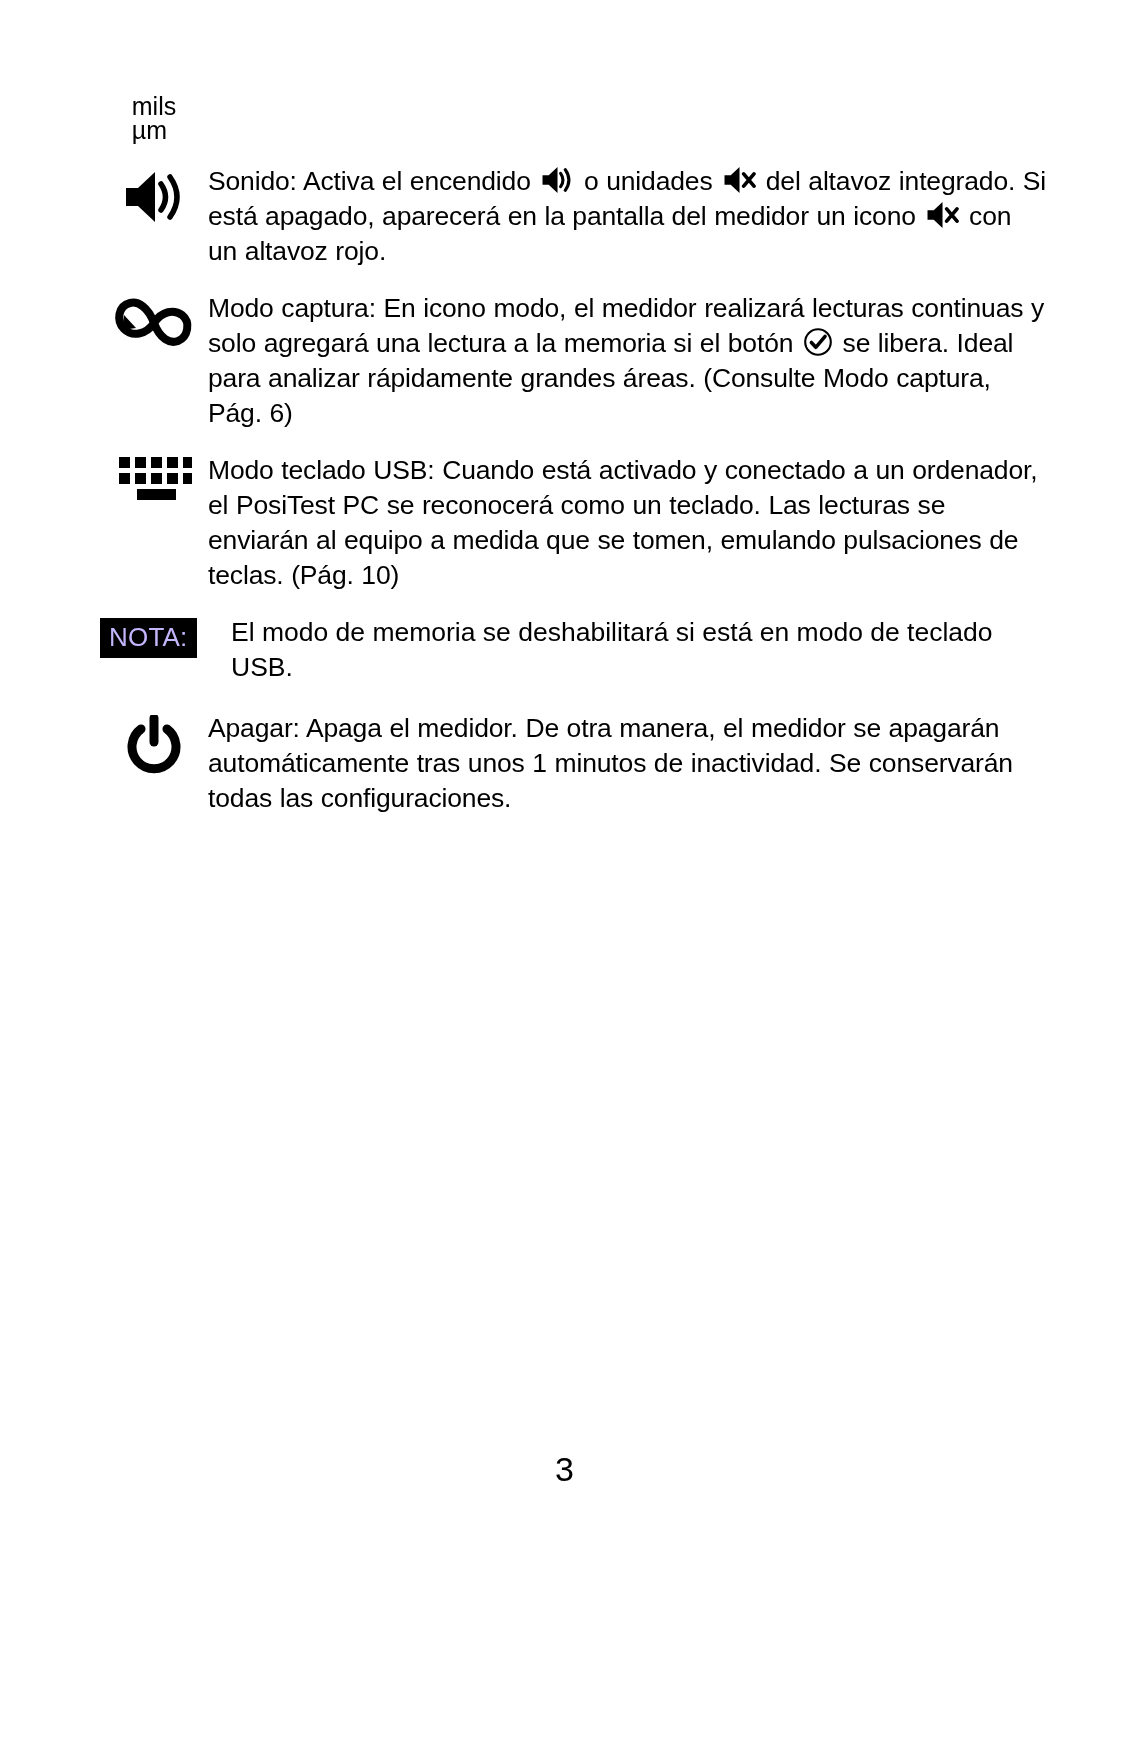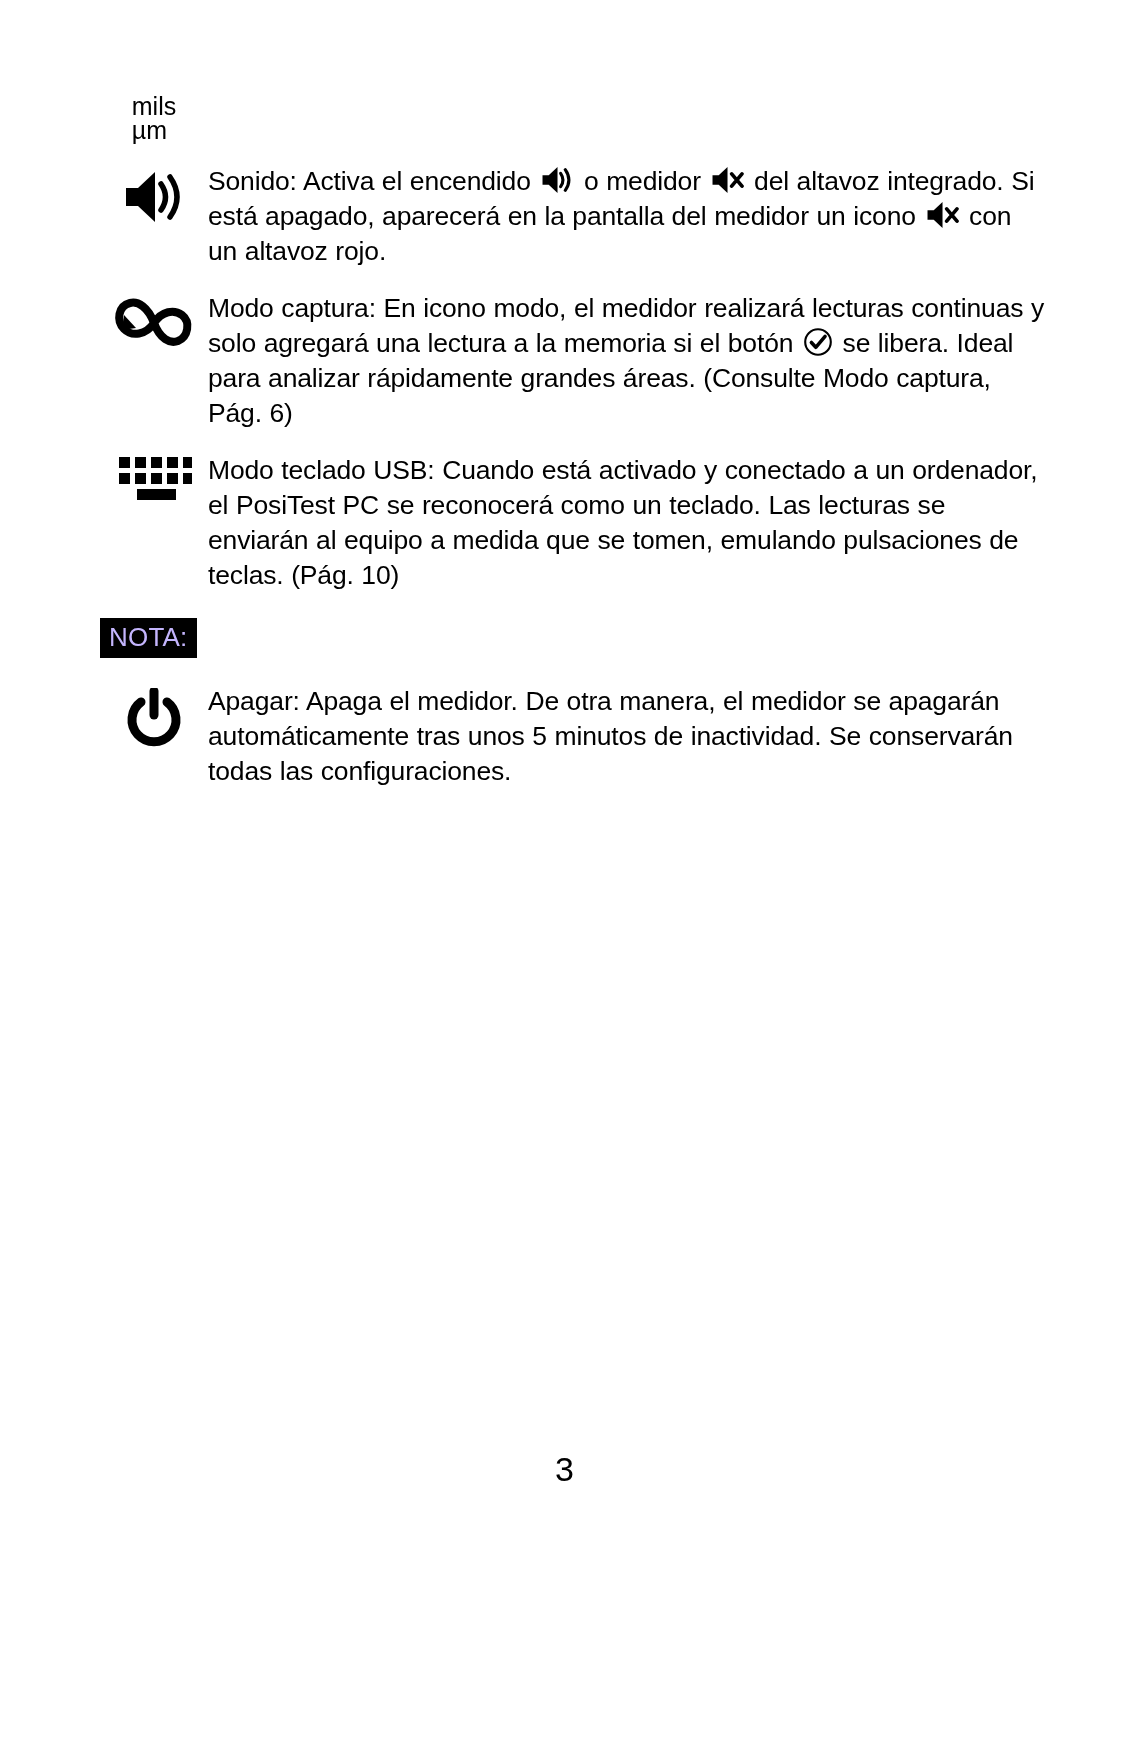--- a/index.html
+++ b/index.html
@@ -128,21 +128,21 @@
           <path d="M39 16 q9 13 0 26" stroke="#000" stroke-width="5.5" fill="none" stroke-linecap="round"></path>
           <path d="M48 9 q14 20 0 40" stroke="#000" stroke-width="5.5" fill="none" stroke-linecap="round"></path>
         </svg>
       </span>
     </div>
     <div class="text-col">
       <span>Sonido: Activa el encendido </span><span class="inline-ic"><svg width="34" height="30" viewBox="0 0 64 58">
             <path d="M4 20 h12 L33 4 v50 L16 38 H4 Z" fill="#000"></path>
             <path d="M39 16 q9 13 0 26" stroke="#000" stroke-width="6" fill="none" stroke-linecap="round"></path>
             <path d="M48 9 q14 20 0 40" stroke="#000" stroke-width="6" fill="none" stroke-linecap="round"></path>
-          </svg></span><span> o medidor </span><span class="inline-ic"><svg width="34" height="30" viewBox="0 0 64 58">
+          </svg></span><span> o unidades </span><span class="inline-ic"><svg width="34" height="30" viewBox="0 0 64 58">
             <path d="M4 20 h12 L33 4 v50 L16 38 H4 Z" fill="#000"></path>
             <path d="M41 17 L61 41 M61 17 L41 41" stroke="#000" stroke-width="7" stroke-linecap="round"></path>
           </svg></span><span> del altavoz integrado. Si está apagado, aparecerá en la pantalla del medidor un icono </span><span class="inline-ic"><svg width="34" height="30" viewBox="0 0 64 58">
             <path d="M4 20 h12 L33 4 v50 L16 38 H4 Z" fill="#000"></path>
             <path d="M41 17 L61 41 M61 17 L41 41" stroke="#000" stroke-width="7" stroke-linecap="round"></path>
           </svg></span><span> con un altavoz rojo.</span>
     </div>
   </div>
 
   <div class="entry">
@@ -186,31 +186,32 @@
         </svg>
       </span>
     </div>
     <div class="text-col">Modo teclado USB: Cuando está activado y conectado a un ordenador, el PosiTest PC se reconocerá como un teclado. Las lecturas se enviarán al equipo a medida que se tomen, emulando pulsaciones de teclas. (Pág. 10)</div>
   </div>
 
   <div class="note-row">
     <div class="note-badge-wrap">
       <span class="note-badge">NOTA:</span>
     </div>
+    <div class="note-text">El modo de memoria se deshabilitará si está en modo de teclado USB.</div>
   </div>
 
 
   <div class="entry">
     <div class="icon-col">
       <span>
         <svg width="58" height="64" viewBox="0 0 58 64" aria-hidden="true">
           <path d="M16 14 A 22 22 0 1 0 42 14" fill="none" stroke="#000" stroke-width="9" stroke-linecap="round"></path>
           <path d="M29 3 V 27" stroke="#000" stroke-width="9" stroke-linecap="round"></path>
         </svg>
       </span>
     </div>
-    <div class="text-col">Apagar: Apaga el medidor. De otra manera, el medidor se apagarán automáticamente tras unos 5 minutos de inactividad. Se conservarán todas las configuraciones.</div>
+    <div class="text-col">Apagar: Apaga el medidor. De otra manera, el medidor se apagarán automáticamente tras unos 1 minutos de inactividad. Se conservarán todas las configuraciones.</div>
   </div>
 
 
   <div class="page-number">3</div>
 
 </div>
 
 </body></html>

